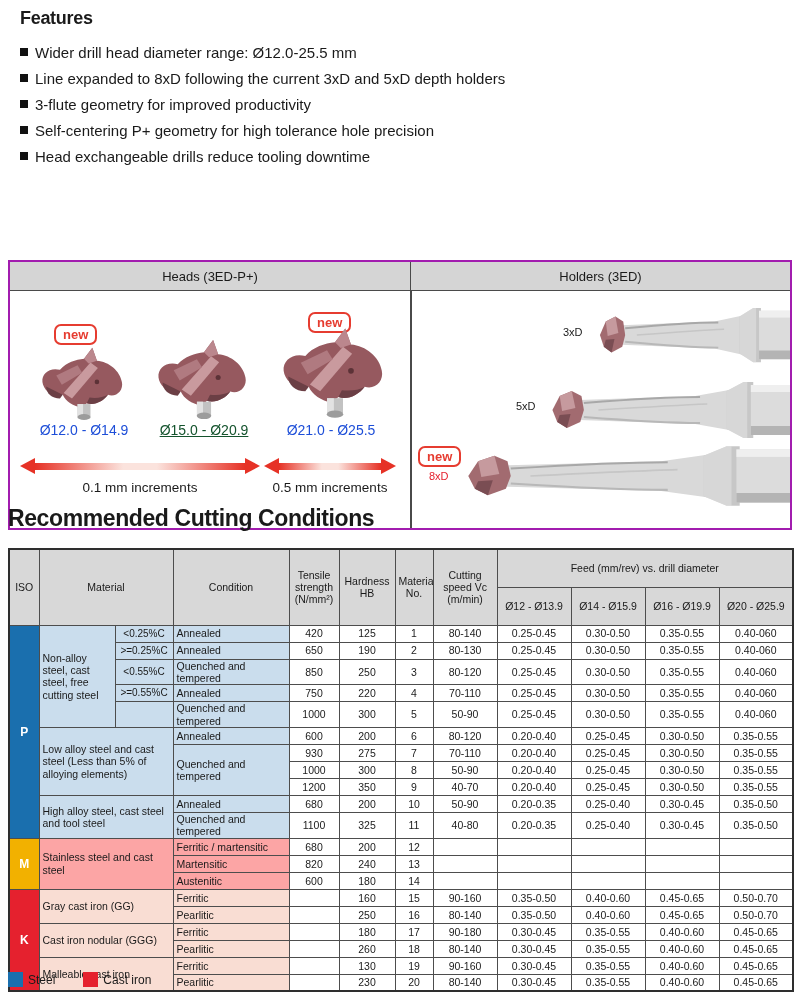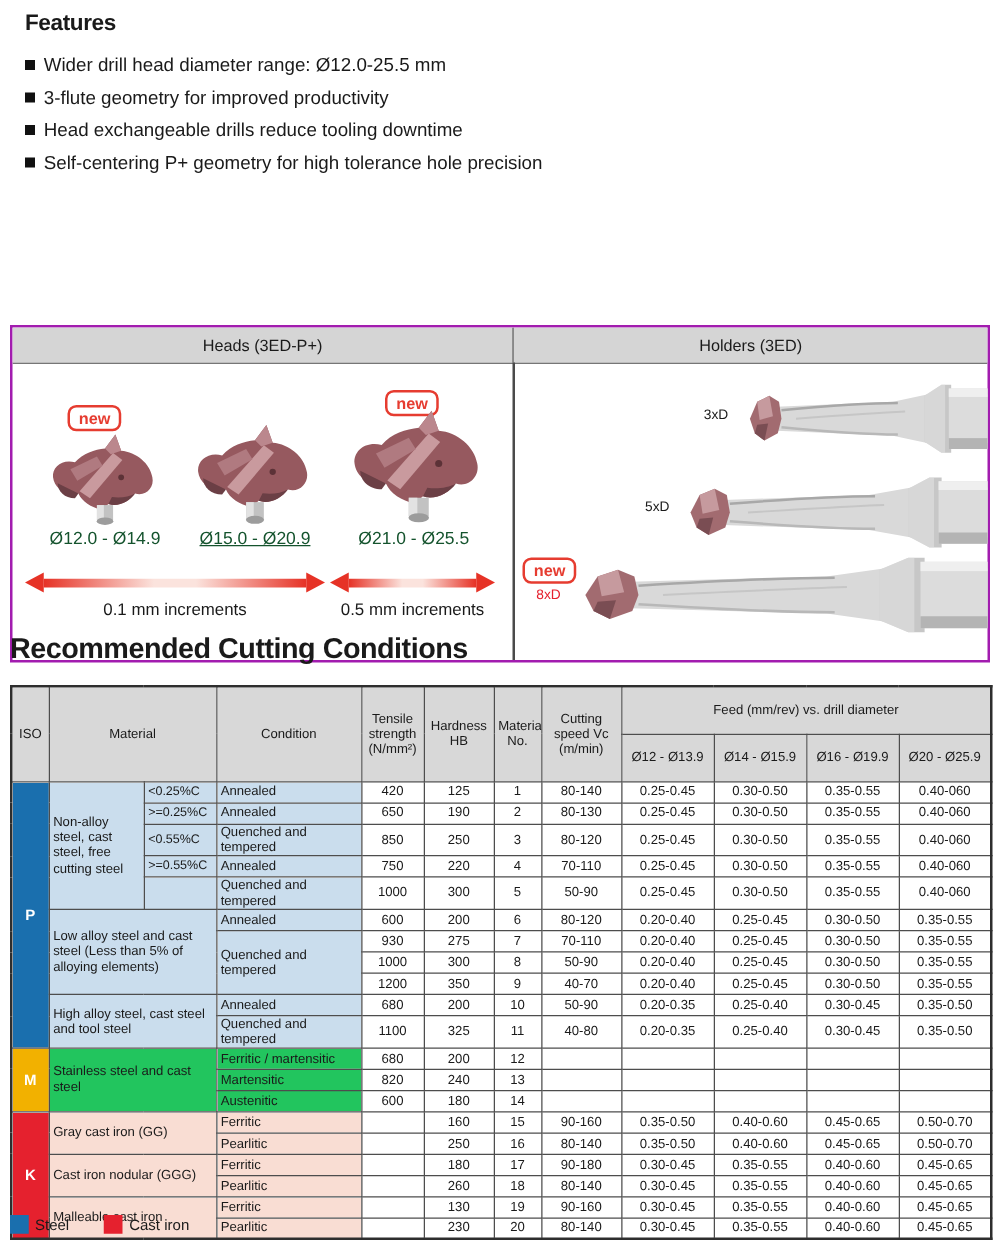--- a/index.html
+++ b/index.html
@@ -20,21 +20,21 @@
   .bh-cell{background:#d5d5d5;display:flex;align-items:center;justify-content:center;
            font-size:13px;}
   .bh-heads{width:400px;border-right:1.5px solid #4a4a4a;}
   .bh-holders{flex:1;}
   .v-divider{position:absolute;left:400px;top:28px;bottom:0;width:1.5px;background:#4a4a4a;}
 
   .new-badge{position:absolute;background:#fff;border:2px solid #e63c30;border-radius:7px;
              color:#e63c30;font-weight:bold;font-size:13px;line-height:17px;padding:0 7px;}
   .head-img{position:absolute;}
   .range-label{position:absolute;width:130px;text-align:center;font-size:14px;}
-  .range-red{color:#14532d;}
+  .range-red{color:#1d4ed8;}
   .range-black{color:#14532d;text-decoration:underline;}
 
   .dbl-arrow{position:absolute;height:16px;display:flex;align-items:center;}
   .dbl-arrow .tri-l{width:0;height:0;border-top:8px solid transparent;border-bottom:8px solid transparent;
                     border-right:15px solid #e63226;}
   .dbl-arrow .tri-r{width:0;height:0;border-top:8px solid transparent;border-bottom:8px solid transparent;
                     border-left:15px solid #e63226;}
   .dbl-arrow .bar{flex:1;height:7px;
       background:linear-gradient(90deg,#e63226 0%,#fbe3dd 42%,#fbe3dd 58%,#e63226 100%);}
   .incr-label{position:absolute;text-align:center;font-size:13.5px;}
@@ -53,23 +53,23 @@
   #cc-table thead tr{height:38px;}
   #cc-table tbody tr{height:17px;}
   .num{text-align:center;background:#fff;}
   .cond{text-align:left;padding-left:5px;}
   .mat{text-align:left;vertical-align:middle;padding-left:5px;line-height:1.2;}
   .iso{text-align:center;color:#fff;font-weight:bold;font-size:12px;vertical-align:middle;}
   .iso.p{background:#1a6fae;}
   .iso.m{background:#f2b100;}
   .iso.k{background:#e5212e;}
   .pbg{background:#cadded;}
-  .mbg{background:#22c55e;}
+  .mbg{background:#fca5a5;}
   .kbg{background:#f9ddd3;}
-  .subc{font-size:10px;padding:0 2px;text-align:left;}
+  .subc{font-size:10px;padding:0 2px;text-align:center;}
   .g1name{border-right-style:hidden;}
 
   
   #legend{position:absolute;left:8px;top:972px;display:flex;align-items:center;}
   .leg-item{display:flex;align-items:center;margin-right:28px;}
   .leg-sq{width:15px;height:15px;margin-right:5px;}
   .leg-sq.steel{background:#1a6fae;}
   .leg-sq.castiron{background:#e5212e;}
   .leg-label{font-size:12px;}
 </style>
@@ -108,29 +108,33 @@
 </svg>
 
 <div id="features">
   <h1 class="ftitle">Features</h1>
   <div class="fline">
     <span class="sq"></span>
     <span>Wider drill head diameter range: Ø12.0-25.5 mm</span>
   </div>
   <div class="fline">
     <span class="sq"></span>
+    <span>Line expanded to 8xD following the current 3xD and 5xD depth holders</span>
+  </div>
+  <div class="fline">
+    <span class="sq"></span>
     <span>3-flute geometry for improved productivity</span>
+  </div>
+  <div class="fline">
+    <span class="sq"></span>
+    <span>Self-centering P+ geometry for high tolerance hole precision</span>
   </div>
   <div class="fline">
     <span class="sq"></span>
     <span>Head exchangeable drills reduce tooling downtime</span>
-  </div>
-  <div class="fline">
-    <span class="sq"></span>
-    <span>Self-centering P+ geometry for high tolerance hole precision</span>
   </div>
 </div>
 
 <div class="panel-box">
   <div class="box-header">
     <div class="bh-cell bh-heads">Heads (3ED-P+)</div>
     <div class="bh-cell bh-holders">Holders (3ED)</div>
   </div>
   <div class="v-divider"></div>
 

